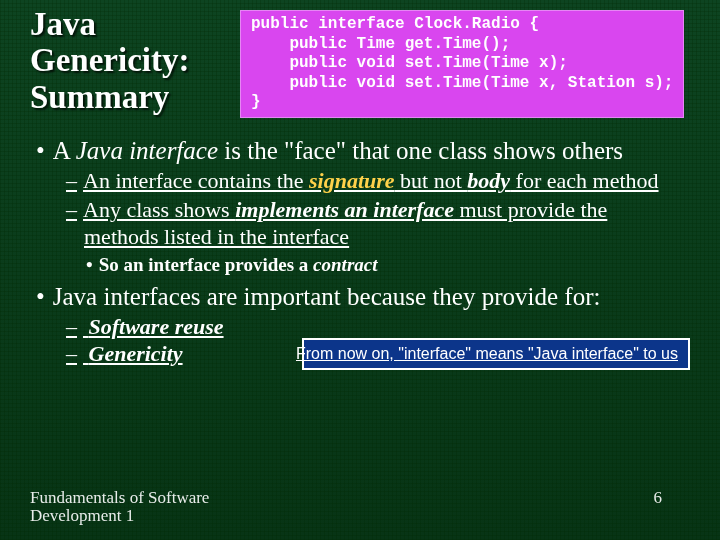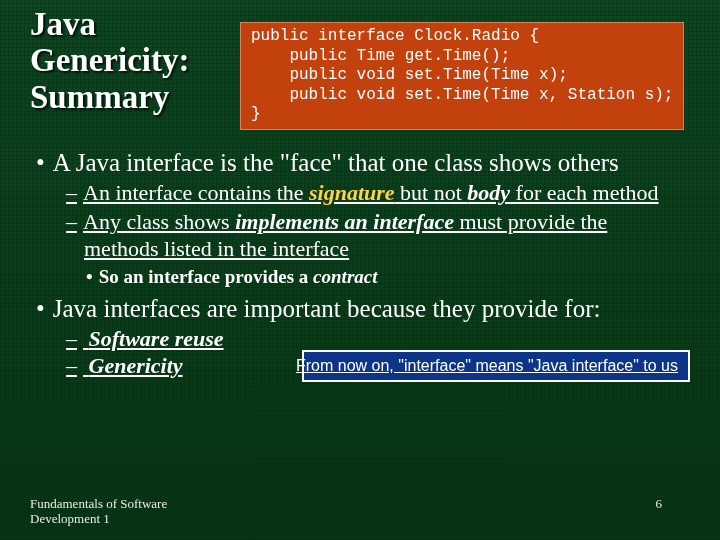--- a/index.html
+++ b/index.html
@@ -20,55 +20,55 @@
     font-size: 33px;
     line-height: 1.1;
     color: #fff;
     text-shadow: 2px 2px 2px rgba(0,0,0,0.7);
     width: 210px;
     flex: none;
     padding-top: 2px;
   }
   .codebox {
     font-family: "Courier New", monospace;
-    font-weight: normal;
+    font-weight: bold;
     font-size: 16px;
     color: #fff;
-    background: #c2410c;
+    background: #d946ef;
     border: 1px solid rgba(255,255,255,0.35);
     padding: 4px 10px 4px 10px;
     line-height: 1.22;
     white-space: pre;
-    margin-top: 18px;
+    margin-top: 6px;
   }
   ul { list-style: none; }
   .content { padding: 12px 22px 0 22px; font-size: 25px; line-height: 1.22; }
   .content li.b1 { margin: 6px 0 2px 0; text-indent: -20px; padding-left: 34px; }
   .content .dot { color: #fff; padding-right: 8px; }
   .content li.b2 { font-size: 22px; margin: 2px 0 2px 44px; text-indent: -18px; padding-left: 18px; text-decoration: underline; }
   .content li.b2 .dash { padding-right: 6px; }
   .content li.b3 { font-size: 19px; font-weight: bold; margin: 2px 0 4px 64px; text-indent: -16px; padding-left: 16px; }
   .content li.b3 .dot { padding-right: 6px; }
   .bi { font-style: italic; font-weight: bold; }
   .bi-gold { color: #ffd24a; font-style: italic; font-weight: bold; }
-  .i { }
+  .i { font-style: italic; }
   .sub2row { display: flex; align-items: flex-start; }
   .sub2col { width: 210px; flex: none; }
   .callout {
     background: #0c358a;
     border: 2px solid #fff;
     color: #fff;
     font-family: Arial, Helvetica, sans-serif;
     font-size: 16px;
     padding: 4px 10px;
     margin-top: 24px;
     margin-left: 8px;
     white-space: nowrap;
   }
-  .footer { position: absolute; bottom: 14px; left: 30px; right: 30px; display: flex; justify-content: space-between; font-size: 13px; color: #e8ecea; line-height: 1.1; }
+  .footer { position: absolute; bottom: 14px; left: 30px; right: 30px; display: flex; justify-content: space-between; font-size: 17px; color: #e8ecea; line-height: 1.1; }
 </style>
 </head>
 <body>
 
 <div class="slide">
 
   <div class="toprow">
     <div class="title">
       <span>Java</span><br>
       <span>Genericity:</span><br>

